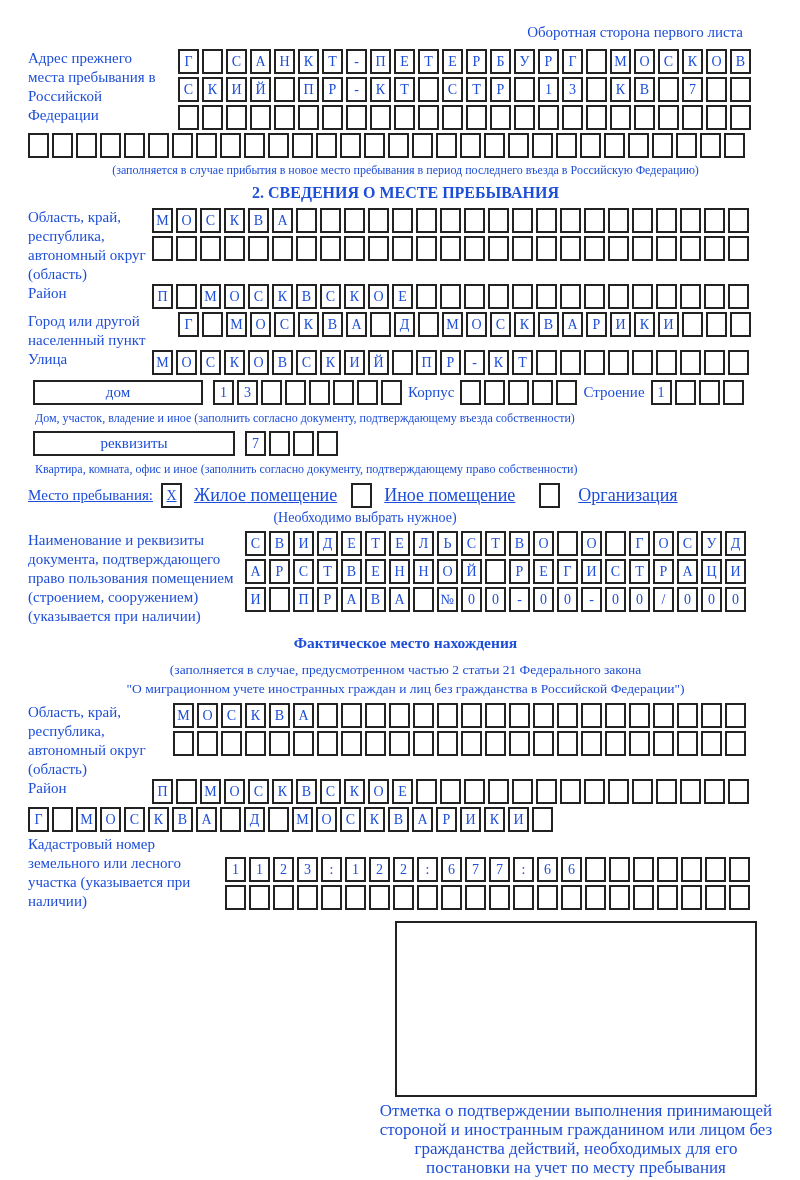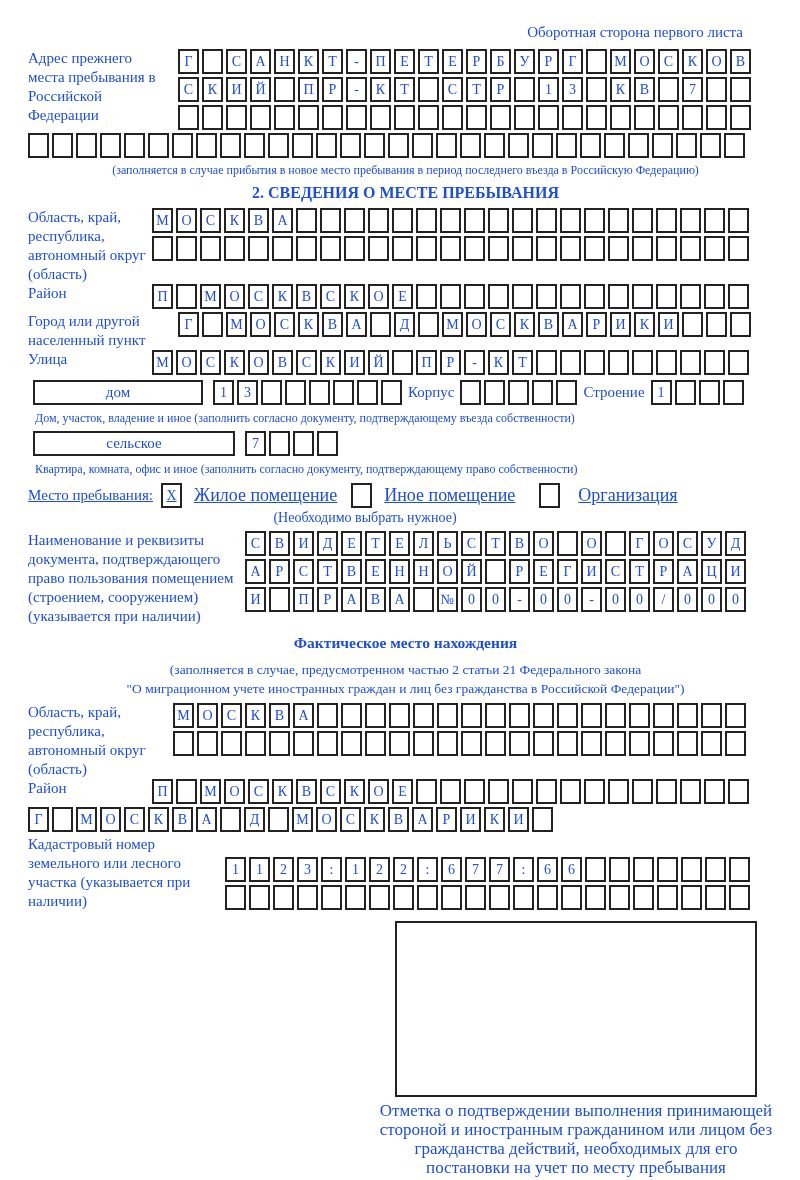--- a/index.html
+++ b/index.html
@@ -347,21 +347,21 @@
     <div class="cells">
         <span class="cell">1</span>
         <span class="cell"></span>
         <span class="cell"></span>
         <span class="cell"></span>
       </div>
   </div>
   <div class="caption lcap">Дом, участок, владение и иное (заполнить согласно документу, подтверждающему въезда собственности)</div>
 
   <div class="frow aptrow">
-    <div class="widebox w-kv">сельское</div>
+    <div class="widebox w-kv">реквизиты</div>
     <div class="cells">
         <span class="cell">7</span>
         <span class="cell"></span>
         <span class="cell"></span>
         <span class="cell"></span>
       </div>
   </div>
   <div class="caption lcap">Квартира, комната, офис и иное (заполнить согласно документу, подтверждающему право собственности)</div>
 
   <div class="frow stayrow">

